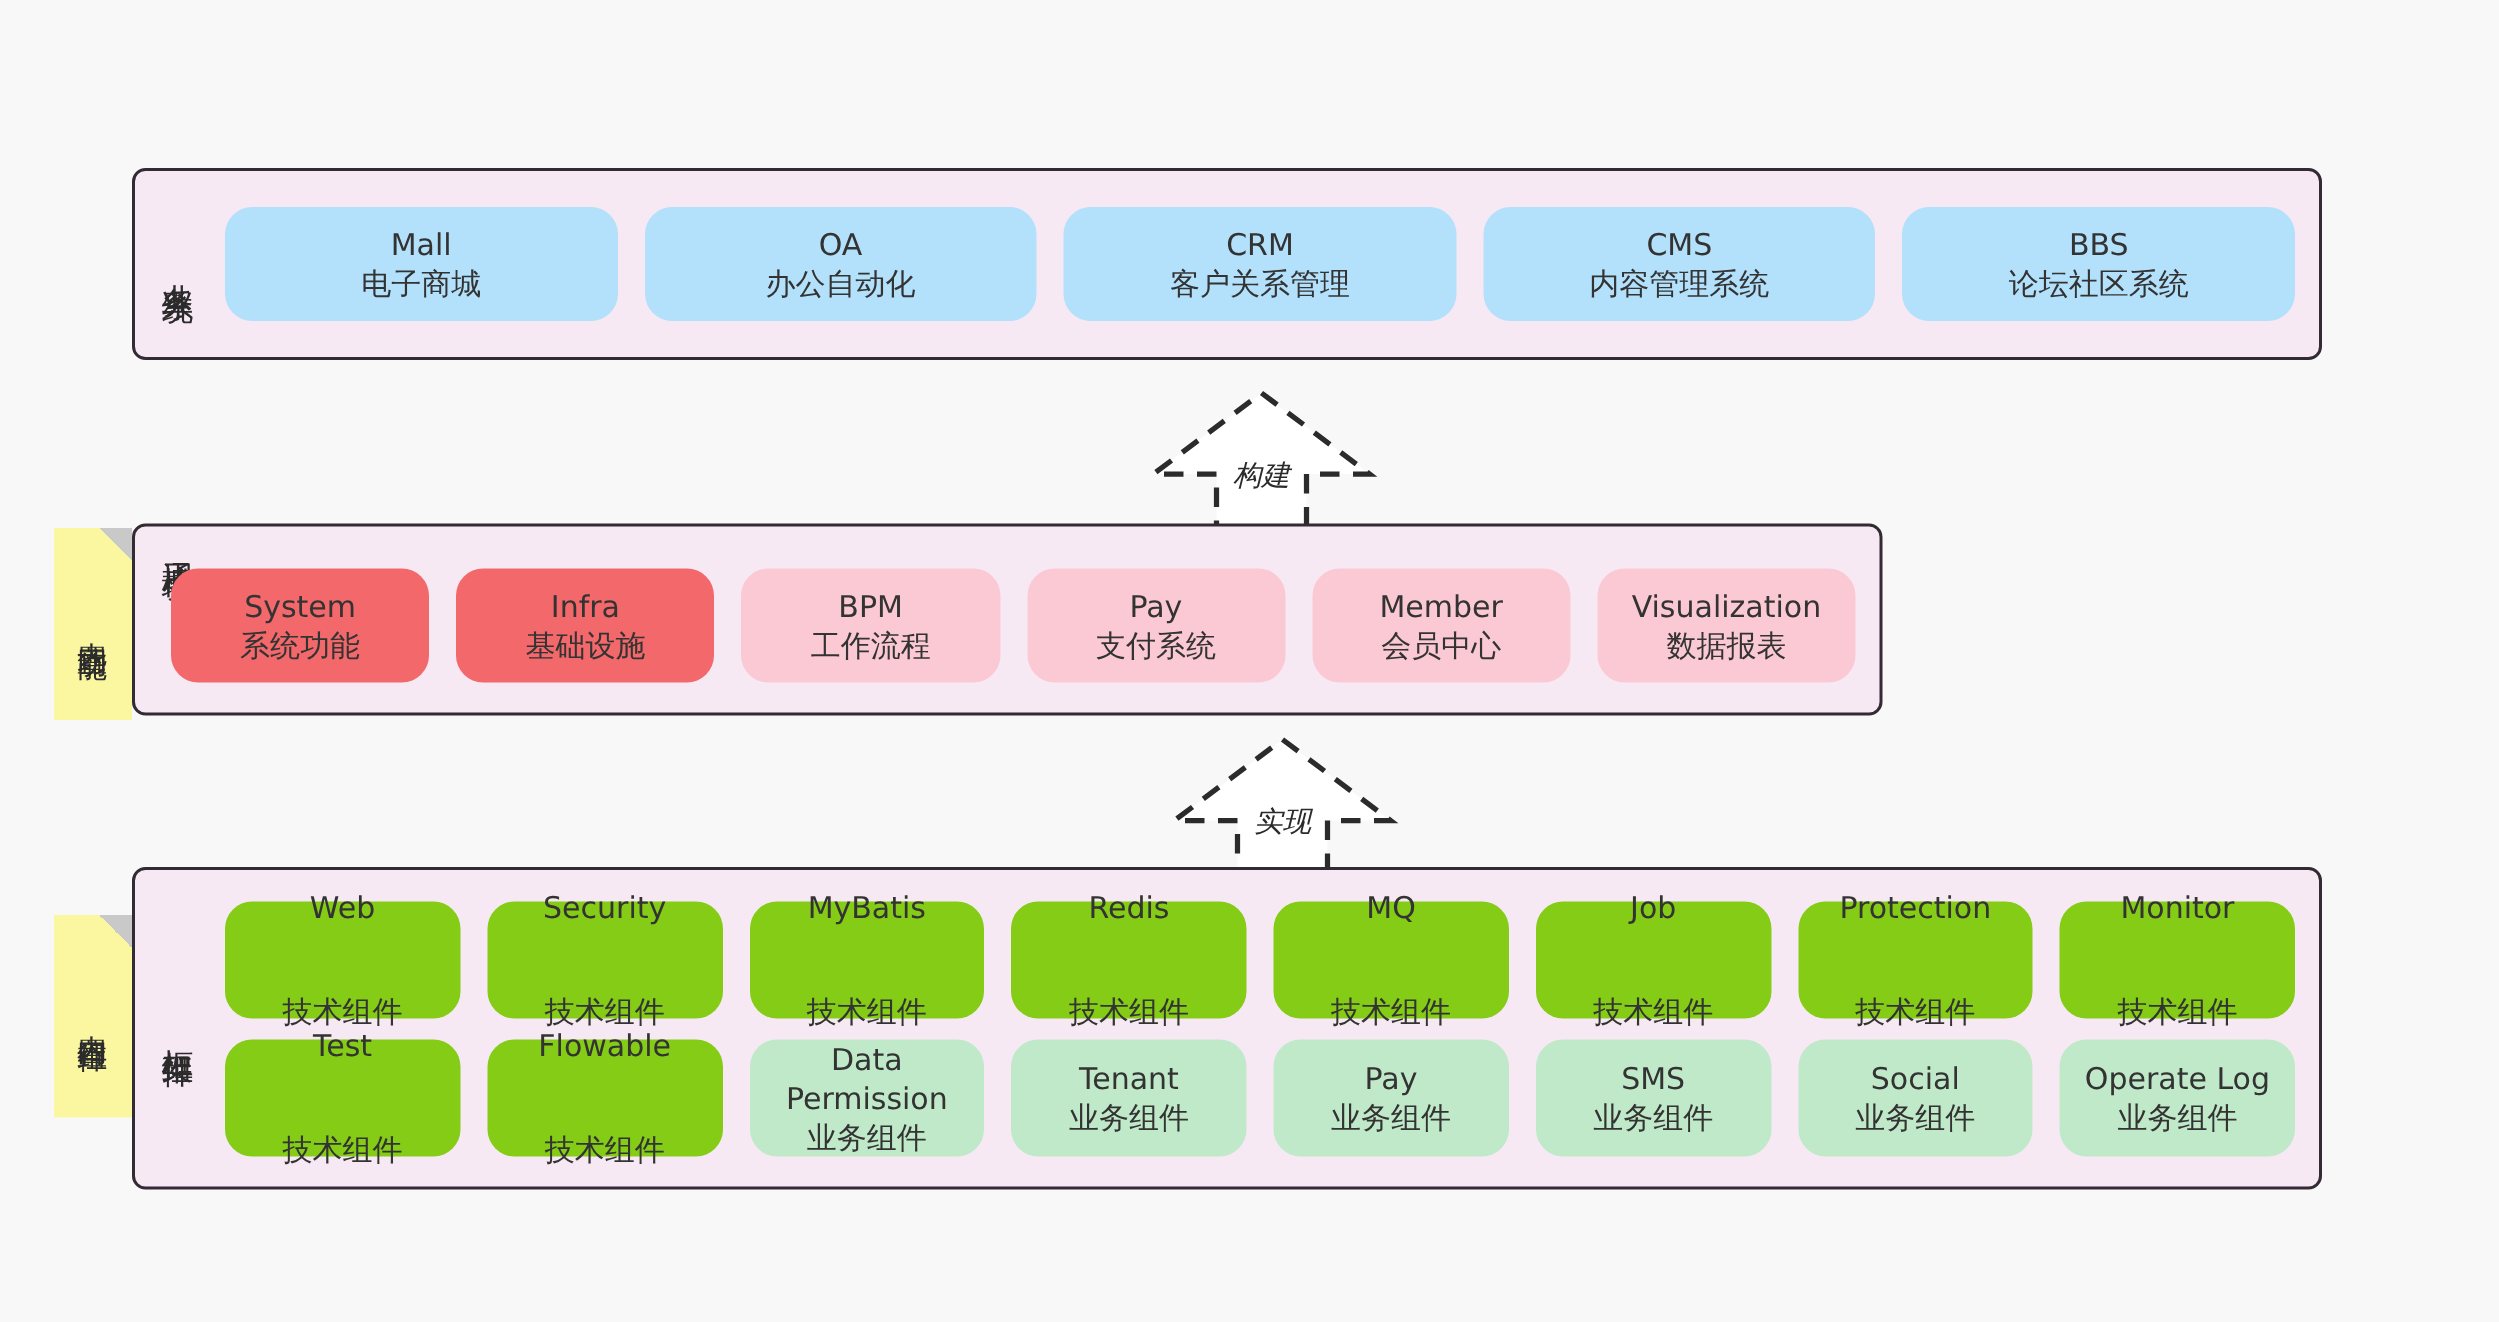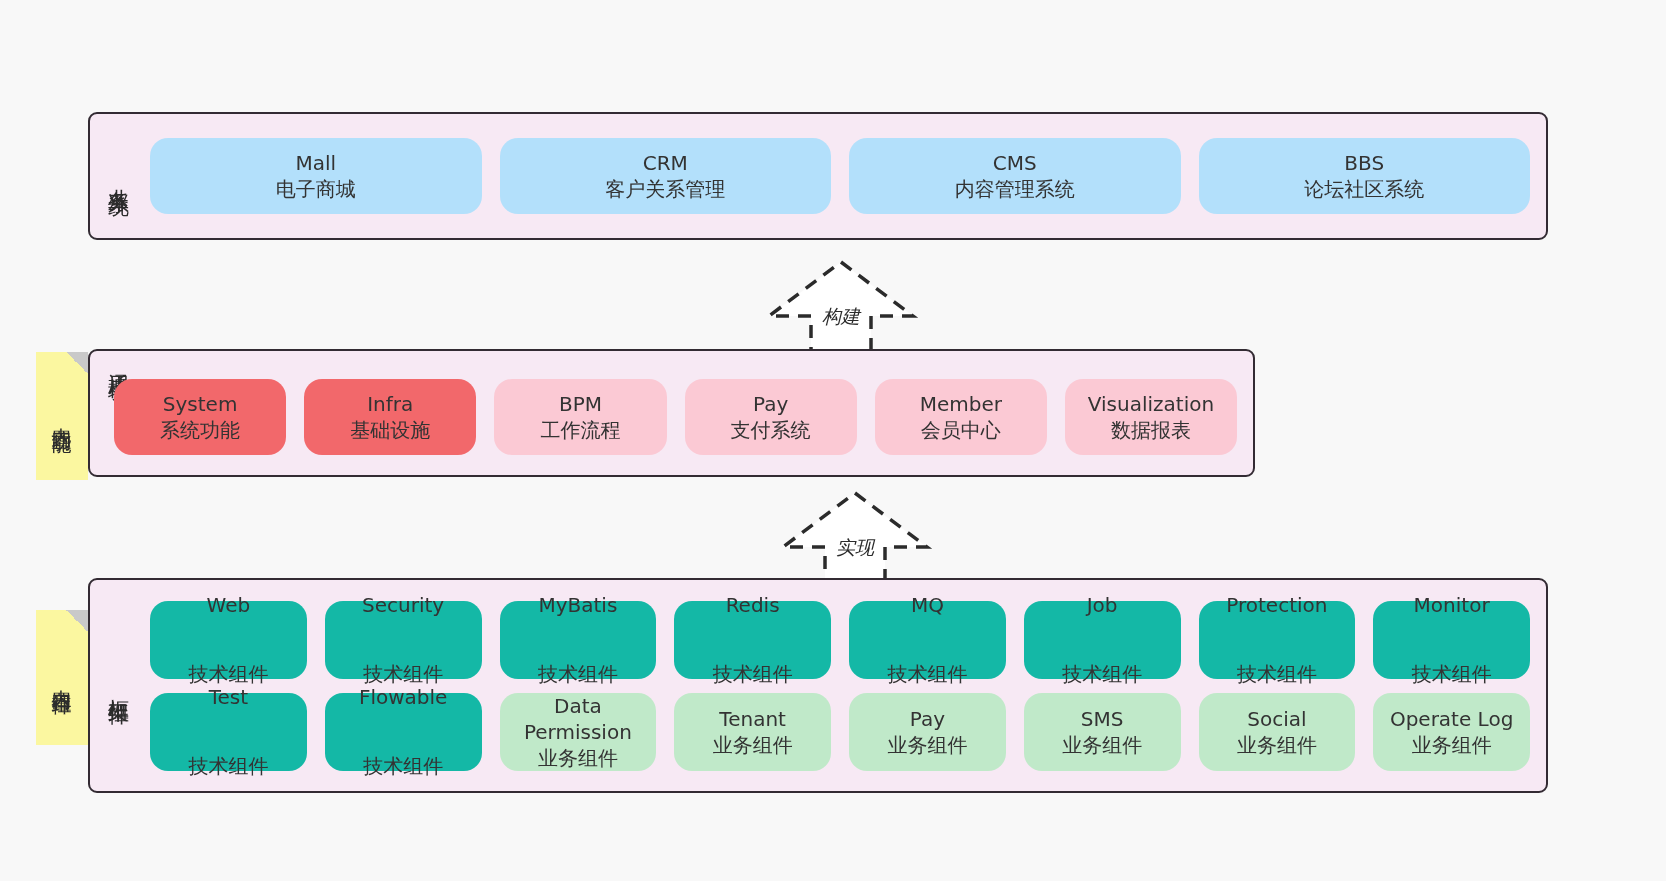--- a/index.html
+++ b/index.html
@@ -76,21 +76,21 @@
     line-height: 1.30;
     padding: 6px 4px;
   }
   .card .en { display: block; }
   .card .cn { display: block; }
 
   
   .c-blue       { background: #b3e0fb; }
   .c-red        { background: #f2686b; }
   .c-pink       { background: #fbc9d4; }
-  .c-green      { background: #14b8a6; gap: 43px; }
+  .c-green      { background: #84cc16; gap: 43px; }
   .c-greenlight { background: #c0e9c9; }
 
   
   #layer-business {
     left: 88px;  top: 112px;  width: 1460px; height: 128px;
   }
   #layer-business .card { height: 76px; }
 
   #layer-common {
     left: 88px;  top: 349px;  width: 1167px; height: 128px; flex-direction: column;
@@ -157,20 +157,24 @@
 
   <div class="layer" id="layer-business">
     <div class="layer-title">业务系统</div>
     <div class="layer-body">
       <div class="row">
         <div class="card c-blue">
           <span class="en">Mall</span>
           <span class="cn">电子商城</span>
         </div>
         <div class="card c-blue">
+          <span class="en">OA</span>
+          <span class="cn">办公自动化</span>
+        </div>
+        <div class="card c-blue">
           <span class="en">CRM</span>
           <span class="cn">客户关系管理</span>
         </div>
         <div class="card c-blue">
           <span class="en">CMS</span>
           <span class="cn">内容管理系统</span>
         </div>
         <div class="card c-blue">
           <span class="en">BBS</span>
           <span class="cn">论坛社区系统</span>

